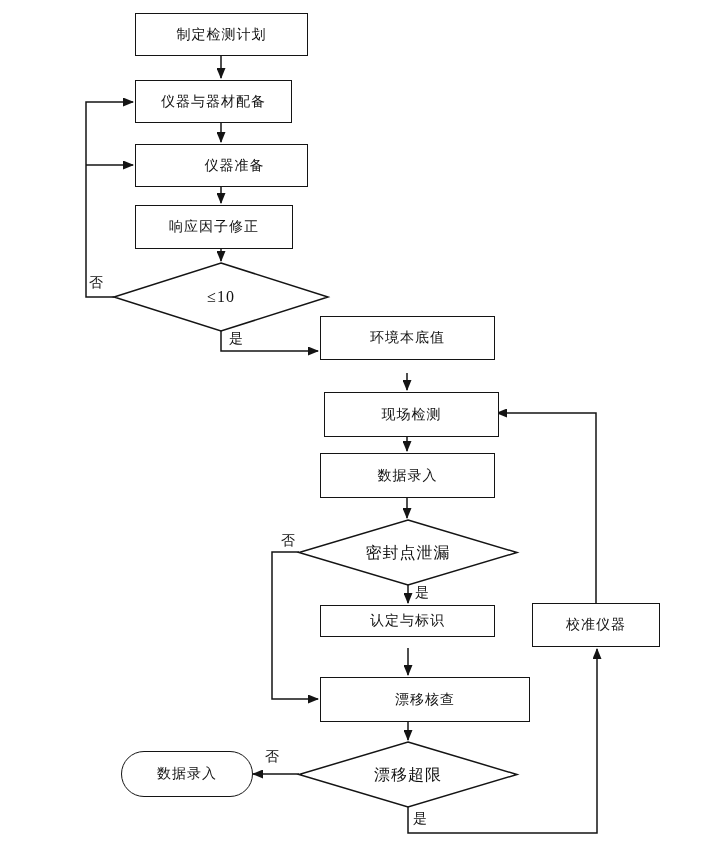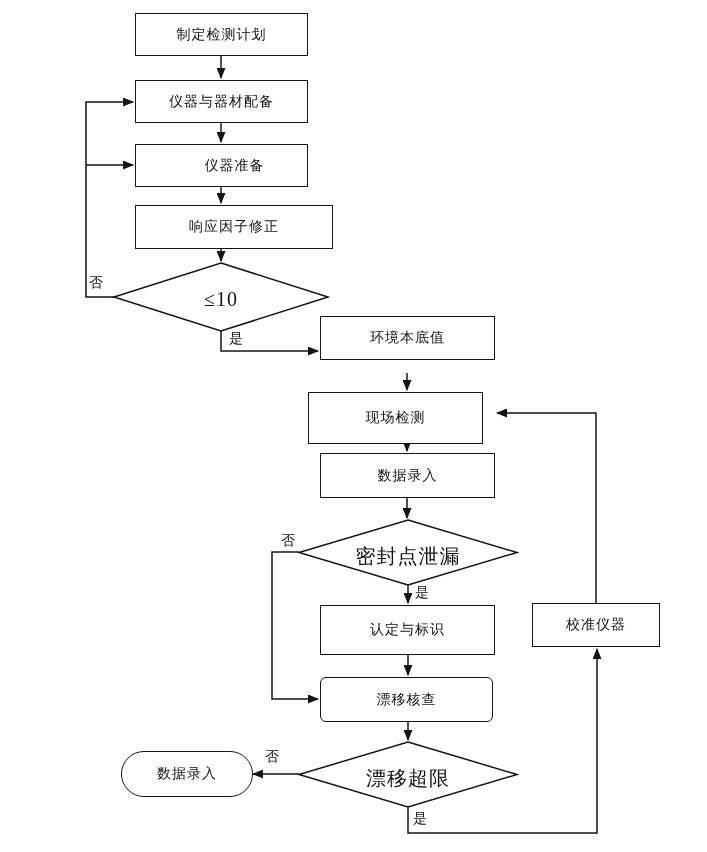--- a/index.html
+++ b/index.html
@@ -32,21 +32,21 @@
     justify-content: center;
     font-size: 14px;
     letter-spacing: 1px;
     text-align: center;
   }
   .node.terminator {
     border-radius: 23px;
   }
   .diamond-label {
     position: absolute;
-    font-size: 20px;
+    font-size: 16px;
     letter-spacing: 1px;
     text-align: center;
   }
   .edge-label {
     position: absolute;
     font-size: 14px;
     letter-spacing: 0;
   }
 </style>
 </head>
@@ -83,35 +83,35 @@
 
     <g fill="#ffffff" stroke="#141414" stroke-width="1.5">
       <polygon points="221,263 328,297 221,331 114,297"></polygon>
       <polygon points="408,520 517,552.5 408,585 299,552.5"></polygon>
       <polygon points="408,742 517,774.5 408,807 299,774.5"></polygon>
     </g>
   </svg>
 
   <div class="node" style="left:135px; top:13px; width:173px; height:43px;">制定检测计划</div>
 
-  <div class="node" style="left:135px; top:80px; width:173px; height:43px;">仪器与器材配备</div>
+  <div class="node" style="left:135px; top:80px; width:157px; height:43px;">仪器与器材配备</div>
 
   <div class="node" style="left:135px; top:144px; width:173px; height:43px;padding-left:26px;">仪器准备</div>
 
-  <div class="node" style="left:135px; top:205px; width:198px; height:44px;">响应因子修正</div>
+  <div class="node" style="left:135px; top:205px; width:158px; height:44px;">响应因子修正</div>
 
   <div class="node" style="left:320px; top:316px; width:175px; height:44px;">环境本底值</div>
 
-  <div class="node" style="left:308px; top:392px; width:175px; height:52px;">现场检测</div>
+  <div class="node" style="left:324px; top:392px; width:175px; height:45px;">现场检测</div>
 
   <div class="node" style="left:320px; top:453px; width:175px; height:45px;">数据录入</div>
 
-  <div class="node" style="left:320px; top:605px; width:175px; height:50px;">认定与标识</div>
+  <div class="node" style="left:320px; top:605px; width:175px; height:32px;">认定与标识</div>
 
-  <div class="node" style="left:320px; top:677px; width:173px; height:45px;border-radius:6px;">漂移核查</div>
+  <div class="node" style="left:320px; top:677px; width:210px; height:45px;">漂移核查</div>
 
   <div class="node" style="left:532px; top:603px; width:128px; height:44px;">校准仪器</div>
 
   <div class="node terminator" style="left:121px; top:751px; width:132px; height:46px;">数据录入</div>
 
   <div class="diamond-label" style="left:171px; top:288px; width:100px;">≤10</div>
 
   <div class="diamond-label" style="left:333px; top:543px; width:150px;">密封点泄漏</div>
 
   <div class="diamond-label" style="left:333px; top:765px; width:150px;">漂移超限</div>

